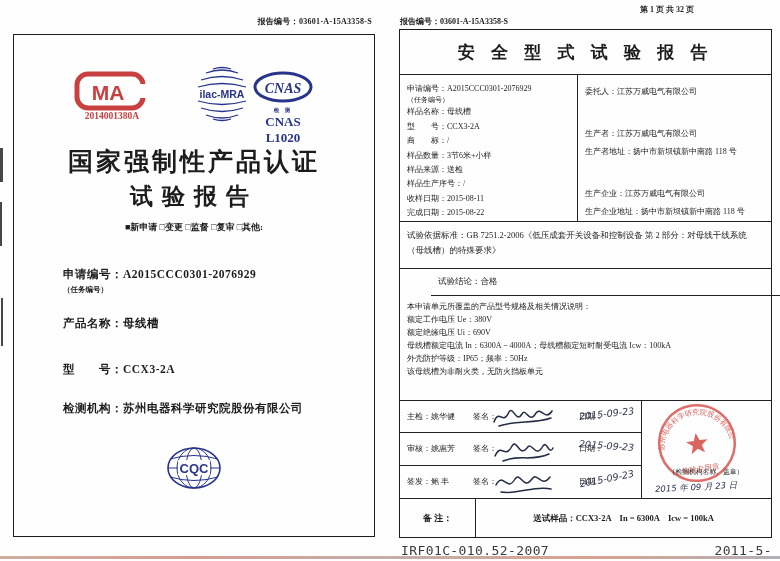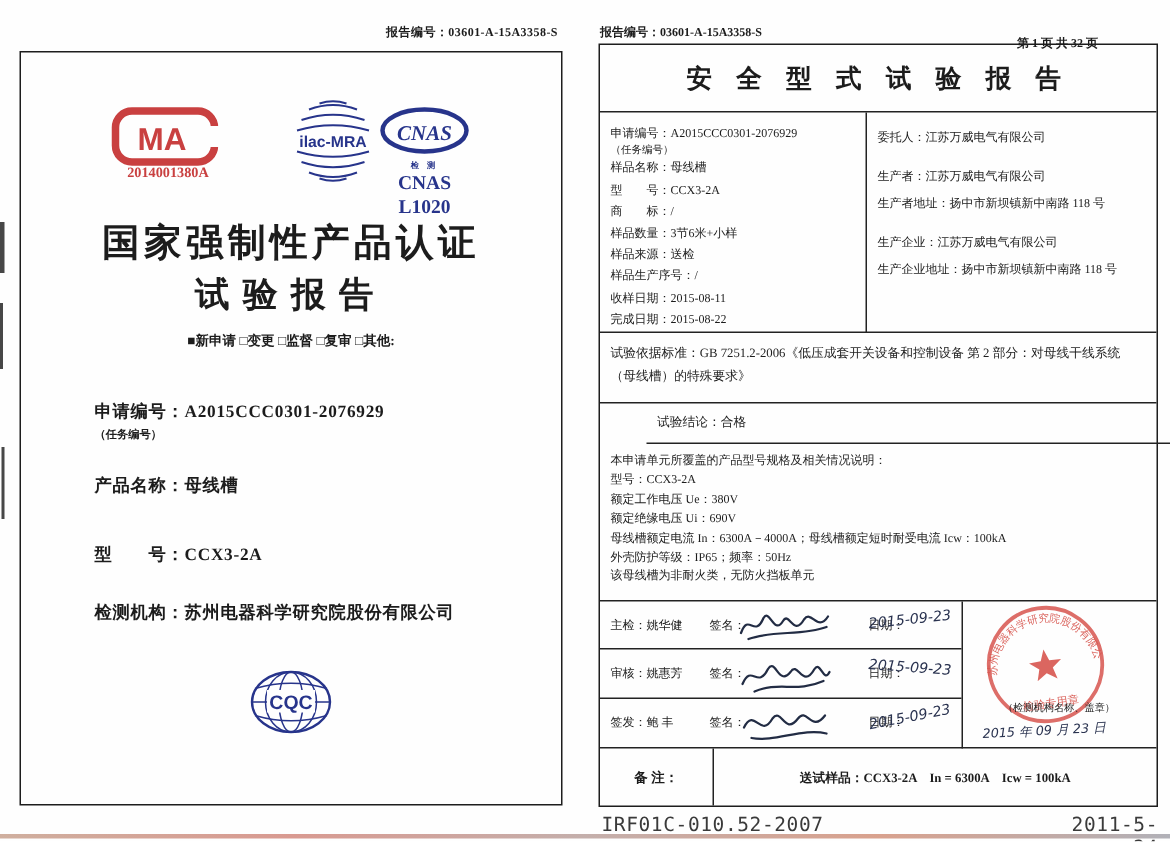--- a/index.html
+++ b/index.html
@@ -16,32 +16,32 @@
   .cma-num{left:52px;top:76px;width:92px;text-align:center;font-weight:bold;font-size:9.5px;color:#c94040;}
   .cnas-sub{left:238px;top:72px;width:62px;text-align:center;font-size:5.5px;letter-spacing:2px;color:#27348b;font-weight:bold;}
   .cnas-code{left:238px;top:79px;width:62px;text-align:center;font-size:13px;color:#27348b;font-weight:bold;}
   .lp-title1{left:0;top:110px;width:100%;text-align:center;font-size:25px;font-weight:bold;letter-spacing:3px;}
   .lp-title2{left:0;top:146px;width:100%;text-align:center;font-size:23px;font-weight:bold;letter-spacing:9px;}
   .lp-check{left:0;top:186px;width:100%;text-align:center;font-size:9px;font-weight:bold;}
   .lp-field{left:49px;font-size:11.5px;font-weight:bold;letter-spacing:.5px;white-space:nowrap;}
   .lp-note{left:49px;top:250px;font-size:7.5px;font-weight:bold;}
   
   .rp-report-no{left:400px;top:16px;font-weight:bold;font-size:8px;}
-  .rp-page-info{left:640px;top:23px;width:130px;text-align:center;font-weight:bold;font-size:8px;}
+  .rp-page-info{left:640px;top:4px;width:130px;text-align:left;font-weight:bold;font-size:8px;}
   .rp-frame{left:399px;top:29px;width:371px;height:507px;border:1.6px solid #1d1d1d;}
   .row{position:absolute;left:0;width:100%;box-sizing:border-box;border-bottom:1.2px solid #222;}
   .r-title{top:0;height:45px;line-height:45px;text-align:center;font-size:17px;font-weight:bold;letter-spacing:6px;}
   .r-info{top:45px;height:147px;}
   .info-left{position:absolute;left:0;top:0;width:177px;padding:7px 0 0 7px;box-sizing:border-box;}
   .info-left div{font-size:8px;line-height:14.4px;white-space:nowrap;}
   .info-left .tiny{font-size:7px;line-height:9px;}
   .info-divider{position:absolute;left:177px;top:0;height:147px;border-left:1.2px solid #222;}
   .info-right{position:absolute;left:178px;top:0;width:192px;padding-left:7px;box-sizing:border-box;}
   .info-right div{font-size:8px;line-height:10px;white-space:nowrap;}
-  .mt12{margin-top:12px;} .mt8{margin-top:8px;} .mt16{margin-top:16px;}
+  .mt12{margin-top:12px;} .mt8{margin-top:8px;} .mt16{margin-top:32px;}
   .r-standard{top:192px;height:47px;padding:6px 10px 0 7px;font-size:8.5px;line-height:15px;}
   .r-conclusion{top:239px;height:27px;padding:7px 0 0 7px;font-size:8.5px;margin-left:31px;}
   .r-coverage{top:266px;height:105px;padding:5px 0 0 7px;}
   .r-coverage div{font-size:8px;line-height:12.9px;white-space:nowrap;}
   .r-sign{top:371px;height:98px;}
   .sign-rows{position:absolute;left:0;top:0;width:241px;height:98px;}
   .sign-row{position:relative;width:241px;box-sizing:border-box;}
   .sr1{height:32px;border-bottom:1.1px solid #222;} .sr2{height:33px;border-bottom:1.1px solid #222;} .sr3{height:33px;}
   .sign-row span{position:absolute;font-size:8px;white-space:nowrap;}
   .role{left:7px;top:10px;} .slabel{left:73px;top:10px;} .dlabel{left:179px;top:10px;}
@@ -152,21 +152,20 @@
         <div class="mt16">生产企业：江苏万威电气有限公司</div>
         <div class="mt8">生产企业地址：扬中市新坝镇新中南路 118 号</div>
       </div>
     </div>
 
     <div class="row r-standard">试验依据标准：GB 7251.2-2006《低压成套开关设备和控制设备 第 2 部分：对母线干线系统（母线槽）的特殊要求》</div>
     <div class="row r-conclusion">试验结论：合格</div>
 
     <div class="row r-coverage">
       <div>本申请单元所覆盖的产品型号规格及相关情况说明：</div>
-      <div>型号：CCX3-2A</div>
       <div>额定工作电压 Ue：380V</div>
       <div>额定绝缘电压 Ui：690V</div>
       <div>母线槽额定电流 In：6300A－4000A；母线槽额定短时耐受电流 Icw：100kA</div>
       <div>外壳防护等级：IP65；频率：50Hz</div>
       <div>该母线槽为非耐火类，无防火挡板单元</div>
     </div>
 
     <div class="row r-sign">
       <div class="sign-rows">
         <div class="sign-row sr1">

